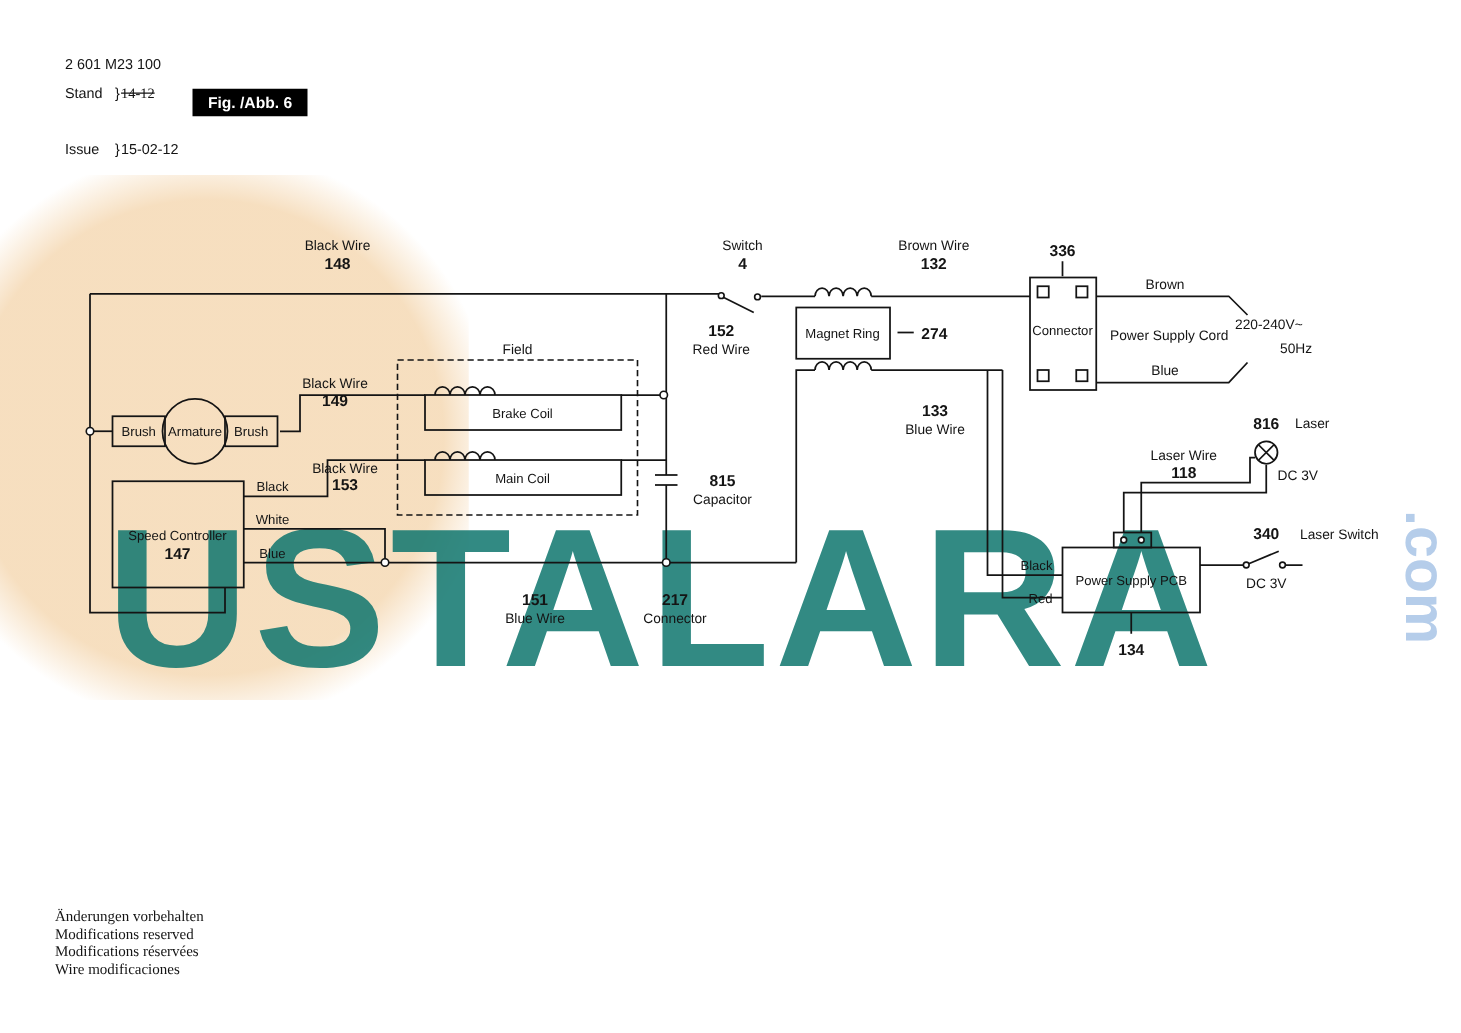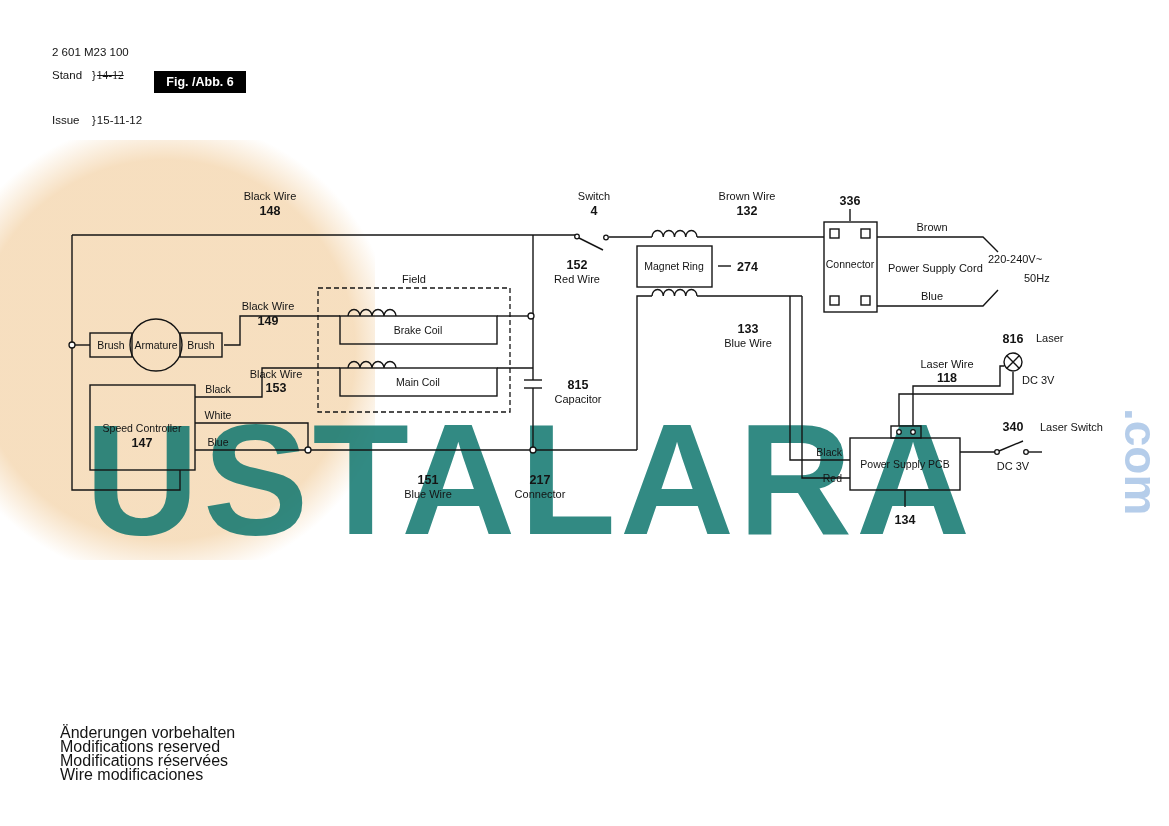--- a/index.html
+++ b/index.html
@@ -27,41 +27,41 @@
   #part-number{left:52px;top:46px;}
   .issue-row{left:52px;display:flex;align-items:center;}
   #stand-row{top:69px;}
   #issue-row{top:82px;margin-top:32px;}
   .issue-row .lbl{width:40px;display:inline-block;}
   .issue-row .brace{margin-right:1px;}
   .strike{text-decoration:line-through;font-family:Liberation Serif, serif;}
   #fig-box{position:absolute;z-index:4;left:154px;top:71px;width:92px;height:22px;
            background:#000;color:#fff;font-weight:bold;font-size:12.5px;
            display:flex;align-items:center;justify-content:center;}
-  #footer{position:absolute;z-index:4;left:60px;top:726px;font-size:16px;line-height:14px;}
+  #footer{position:absolute;z-index:4;left:44px;top:726px;font-size:12px;line-height:14px;font-family:Liberation Serif, serif;}
 </style>
 </head>
 <body>
 
 <div id="stage">
 
   <div id="blob"></div>
   <div id="wm">USTALARA</div>
   <div id="wmcom">.com</div>
 
   <div id="part-number" class="hdr">2 601 M23 100</div>
   <div id="stand-row" class="hdr issue-row">
     <span class="lbl">Stand</span>
       <span class="brace">}</span>
       <span class="strike">14-12</span>
   </div>
   <div id="issue-row" class="hdr issue-row">
     <span class="lbl">Issue</span>
       <span class="brace">}</span>
-      <span>15-11-12</span>
+      <span>15-02-12</span>
   </div>
   <div id="fig-box">Fig. /Abb. 6</div>
 
   <svg id="diagram" width="1169" height="826" viewBox="0 0 1169 826">
 
     <path class="wire" d="M72,235 H576"></path>
     <path class="wire" d="M579,238 L603,250"></path>
     <path class="wire" d="M609,237 H652"></path>
     <path class="wire" d="M652,237 a5.6,6.5 0 0 1 11.25,0 a5.6,6.5 0 0 1 11.25,0 a5.6,6.5 0 0 1 11.25,0 a5.6,6.5 0 0 1 11.25,0"></path>
     <path class="wire" d="M697,237 H824"></path>

